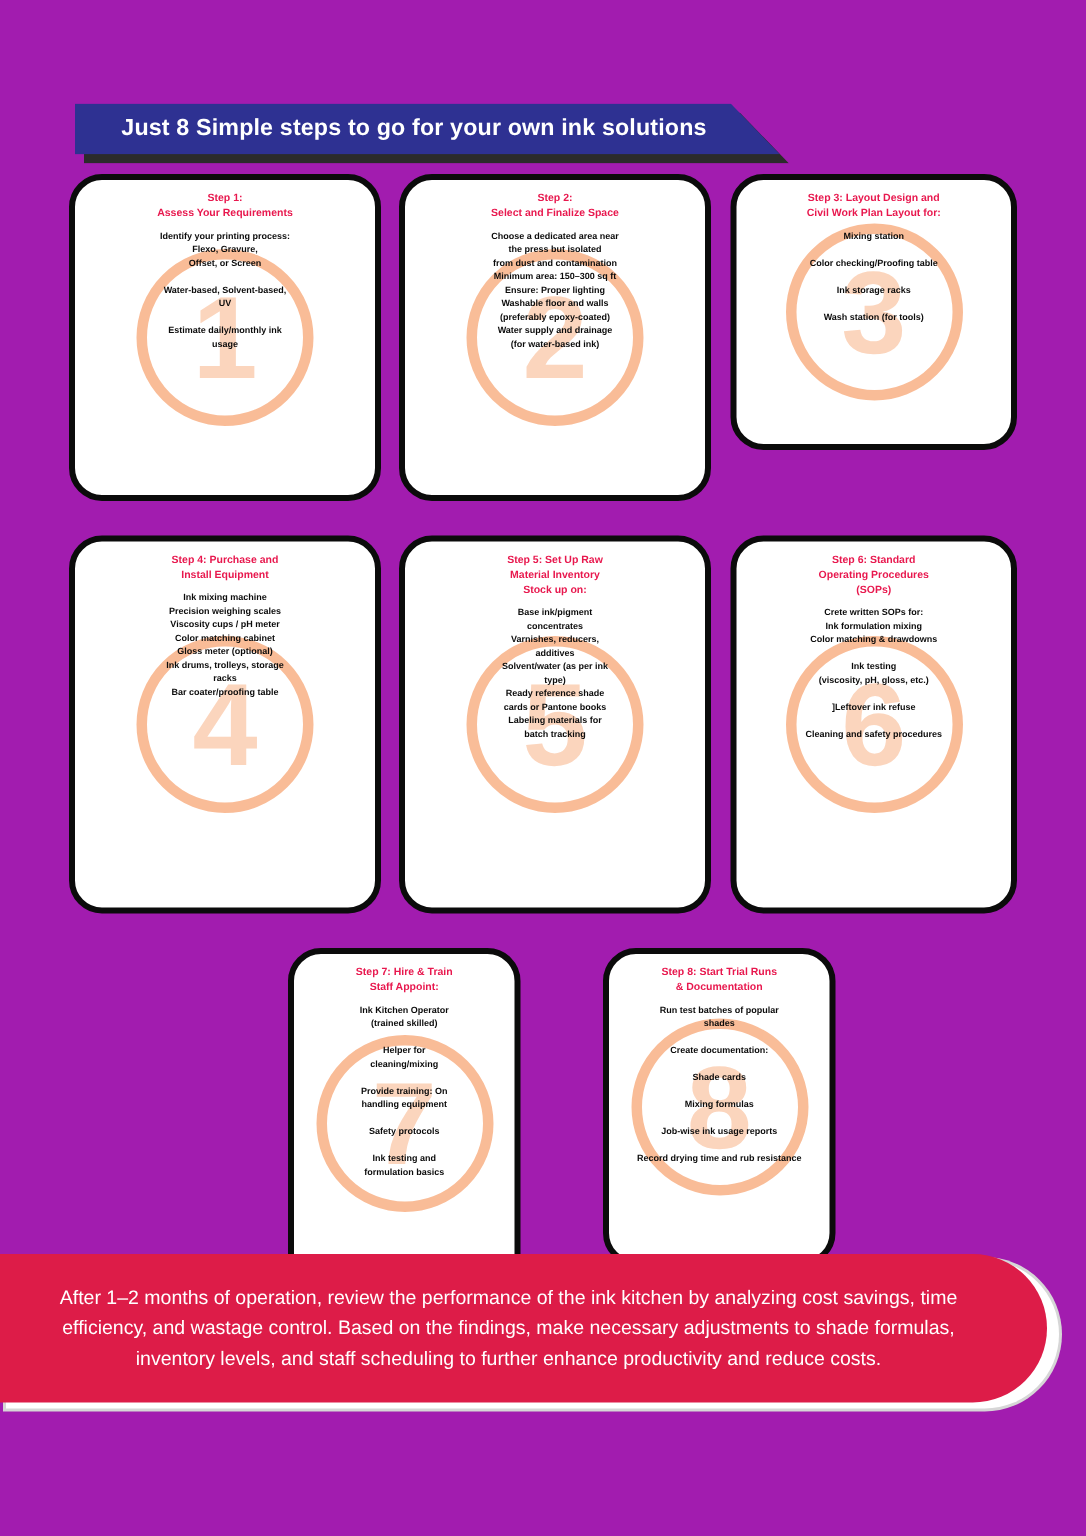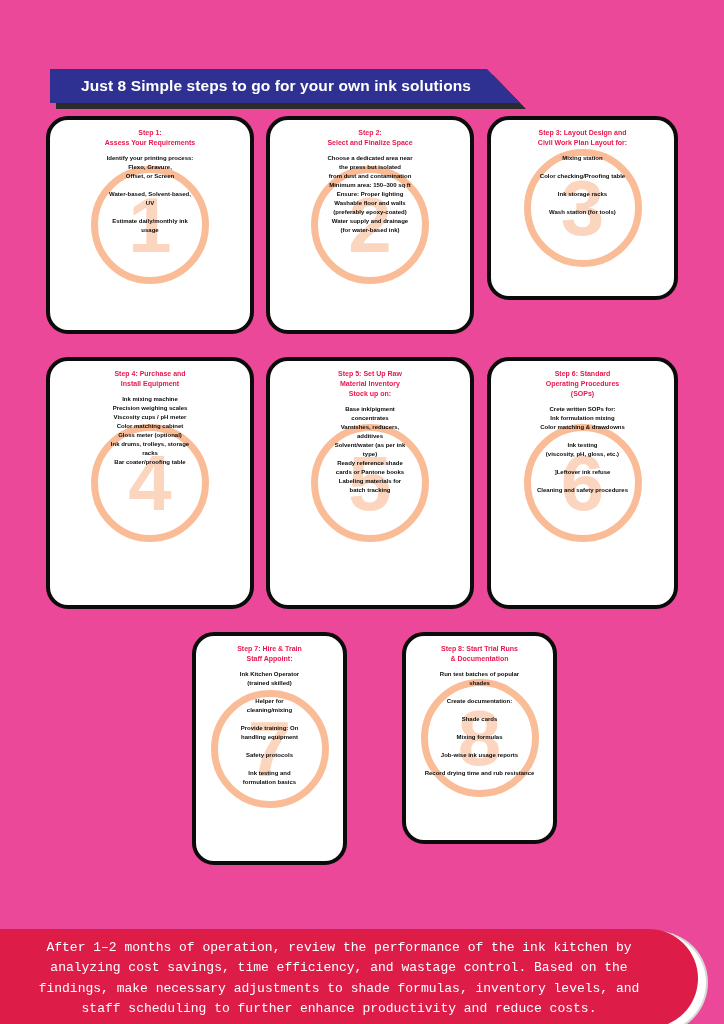--- a/index.html
+++ b/index.html
@@ -9,21 +9,21 @@
     height: 1024px;
     background: #ffffff;
     font-family: "Liberation Sans", sans-serif;
     overflow: hidden;
   }
 
   #page {
     position: relative;
     width: 724px;
     height: 1024px;
-    background: #ec4899;
+    background: #a21caf;
     padding-left: 20px;
   }
 
   
   .header-wrap {
     position: absolute;
     left: 50px;
     top: 69px;
     width: 470px;
     height: 34px;
@@ -126,24 +126,23 @@
     text-align: center;
     line-height: 1.5;
     width: 97%;
   }
   .body-line.gap { margin-top: 9px; }
 
   
   .bottom-wrap {
     position: absolute;
     left: 0;
-    top: 929px;
+    top: 836px;
     width: 706px;
     height: 77px;
-    font-family: Liberation Mono, monospace;
   }
   .bottom-outline {
     position: absolute;
     left: 4px;
     top: 4px;
     width: 702px;
     height: 99px;
     background: #ffffff;
     border-radius: 0 52px 52px 0;
     box-shadow: 0 0 0 2px #d6d6d6;

